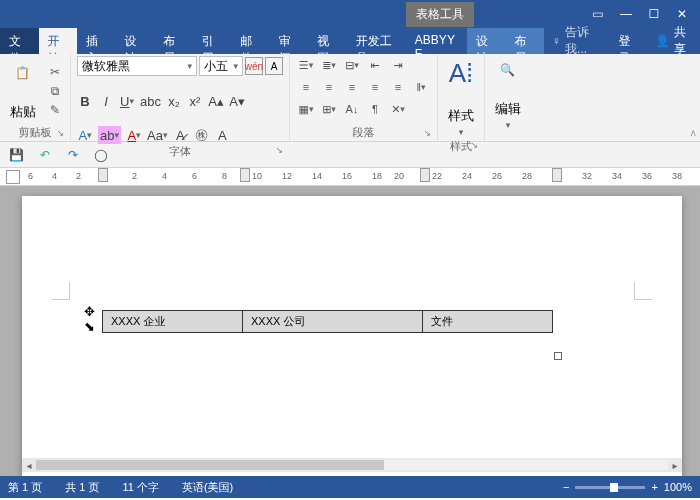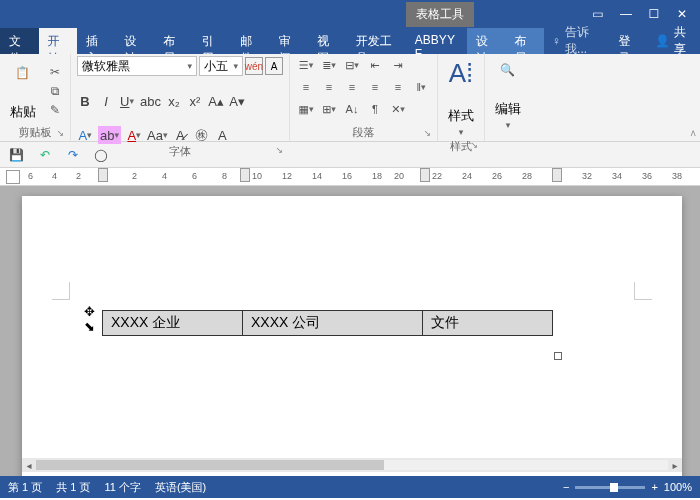--- a/index.html
+++ b/index.html
@@ -63,33 +63,33 @@
 
 .doc-area { background: #b0b0b0; height: 290px; position: relative; overflow: hidden; }
 .page { position: absolute; left: 22px; top: 10px; width: 660px; height: 420px; background: #fff; box-shadow: 0 2px 8px rgba(0,0,0,0.3); }
 .margin-mark { position: absolute; width: 18px; height: 18px; border-bottom: 1px solid #ccc; border-right: 1px solid #ccc; }
 .margin-mark.tl { left: 30px; top: 86px; }
 .margin-mark.tr { right: 30px; top: 86px; transform: scaleX(-1); }
 
 .move-cursor { position: absolute; left: 62px; top: 108px; font-size: 13px; color: #000; }
 
 .wtable { position: absolute; left: 80px; top: 114px; border-collapse: collapse; }
-.wtable td { border: 1px solid #333; padding: 3px 8px; font-size: 14px; height: 18px; }
+.wtable td { border: 1px solid #333; padding: 3px 8px; font-size: 11px; height: 18px; }
 .wtable .hdr td { background: #d9d9d9; }
 .wtable col.c1 { width: 140px; }
 .wtable col.c2 { width: 180px; }
 .wtable col.c3 { width: 130px; }
 .tbl-handle { position: absolute; width: 8px; height: 8px; background: #fff; border: 1px solid #666; }
 
 .hscroll { position: absolute; left: 22px; bottom: 4px; right: 18px; height: 14px; background: #e8e8e8; display: flex; align-items: center; }
 .hscroll .arrow { width: 14px; text-align: center; color: #666; cursor: pointer; font-size: 10px; }
 .hscroll .track { flex: 1; height: 10px; background: #f0f0f0; position: relative; }
 .hscroll .thumb { position: absolute; left: 0; width: 55%; height: 100%; background: #c8c8c8; }
 
-.statusbar { background: #2b579a; color: #fff; height: 22px; display: flex; align-items: center; padding: 0 8px; font-size: 11px; gap: 14px; }
+.statusbar { background: #2b579a; color: #fff; height: 22px; display: flex; align-items: center; padding: 0 8px; font-size: 11px; gap: 23px; }
 .statusbar .spacer { flex: 1; }
 .statusbar .zoom { display: flex; align-items: center; gap: 6px; }
 .statusbar .zslider { width: 70px; height: 3px; background: #7fa0cc; position: relative; }
 .statusbar .zslider .zthumb { position: absolute; left: 50%; top: -3px; width: 8px; height: 9px; background: #fff; }
 </style>
 </head>
 <body>
 
 <div class="titlebar">
   <div class="spacer1"></div>

